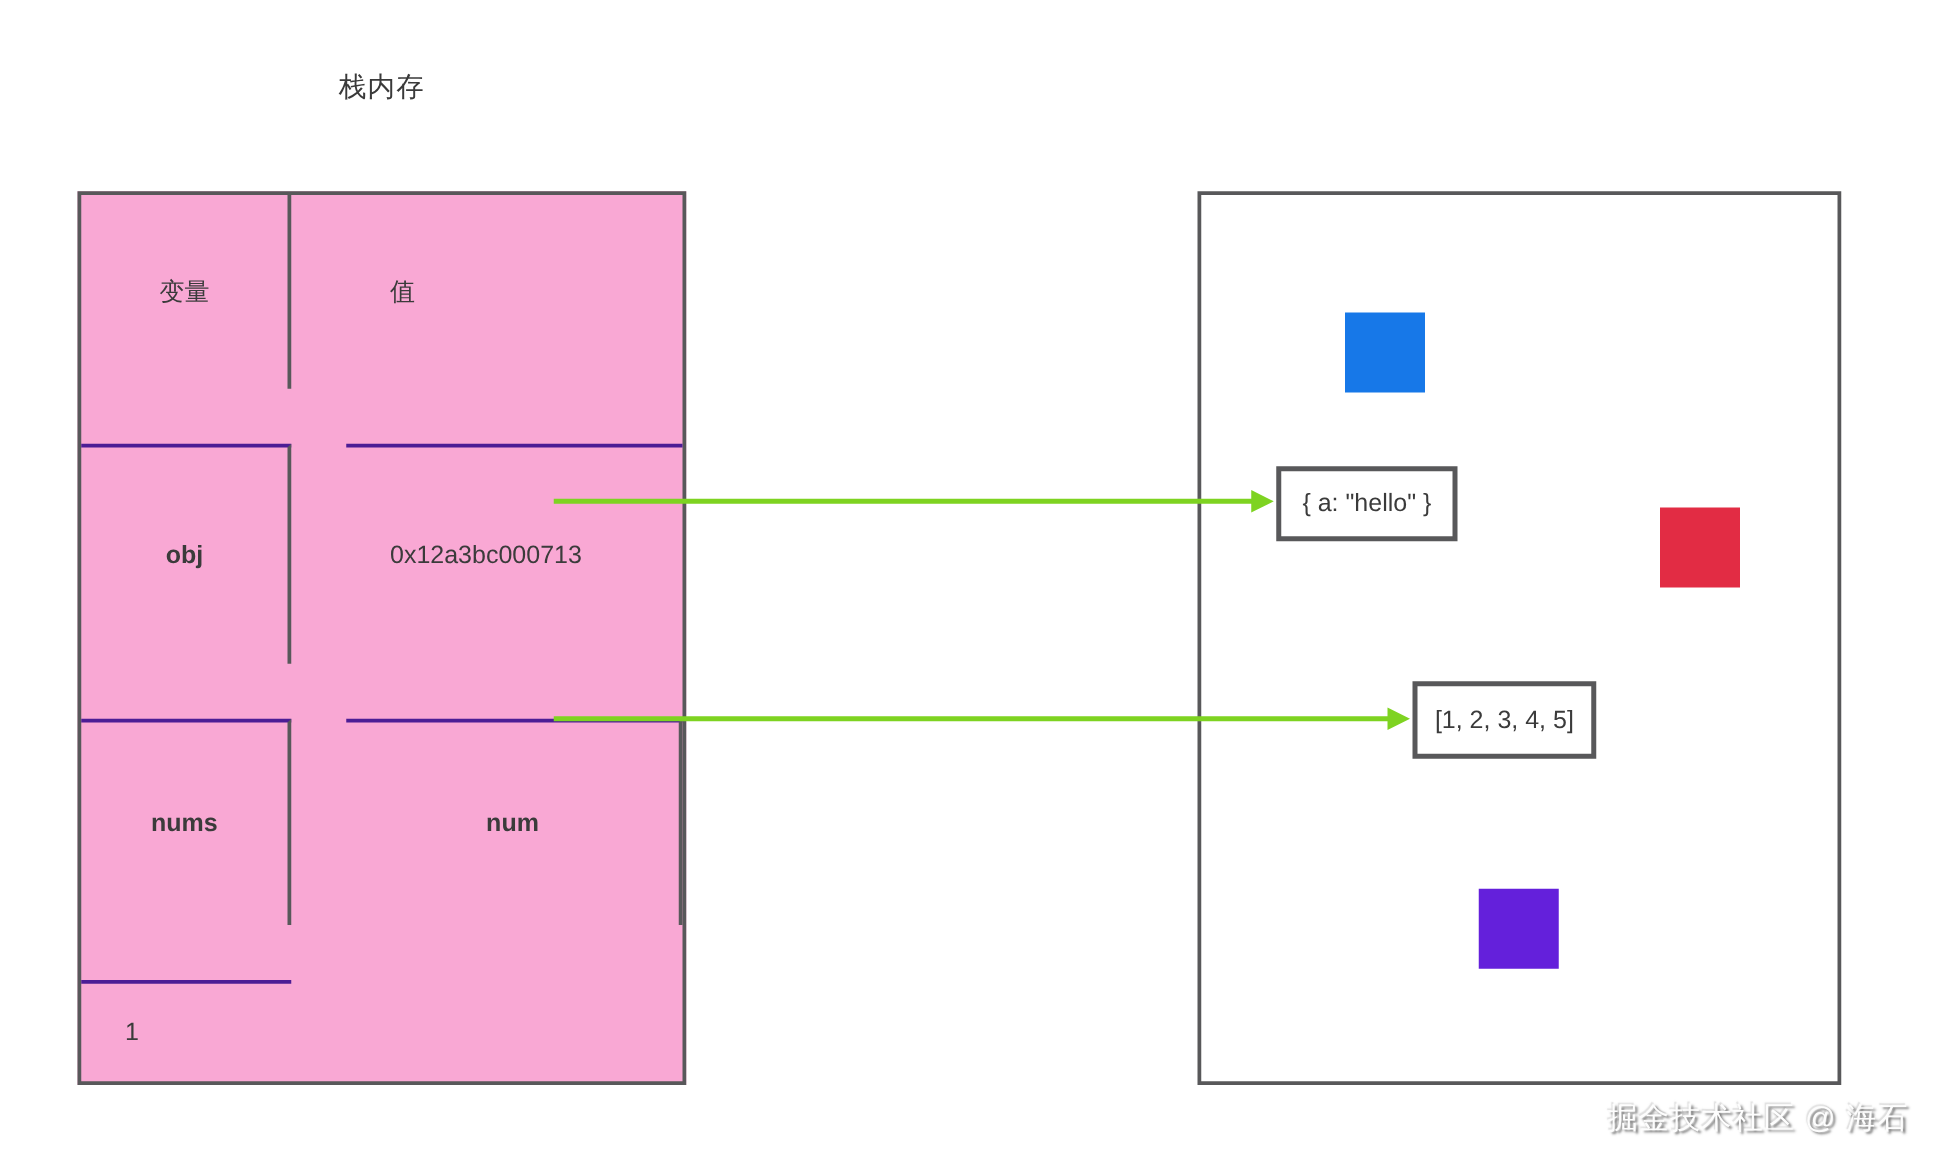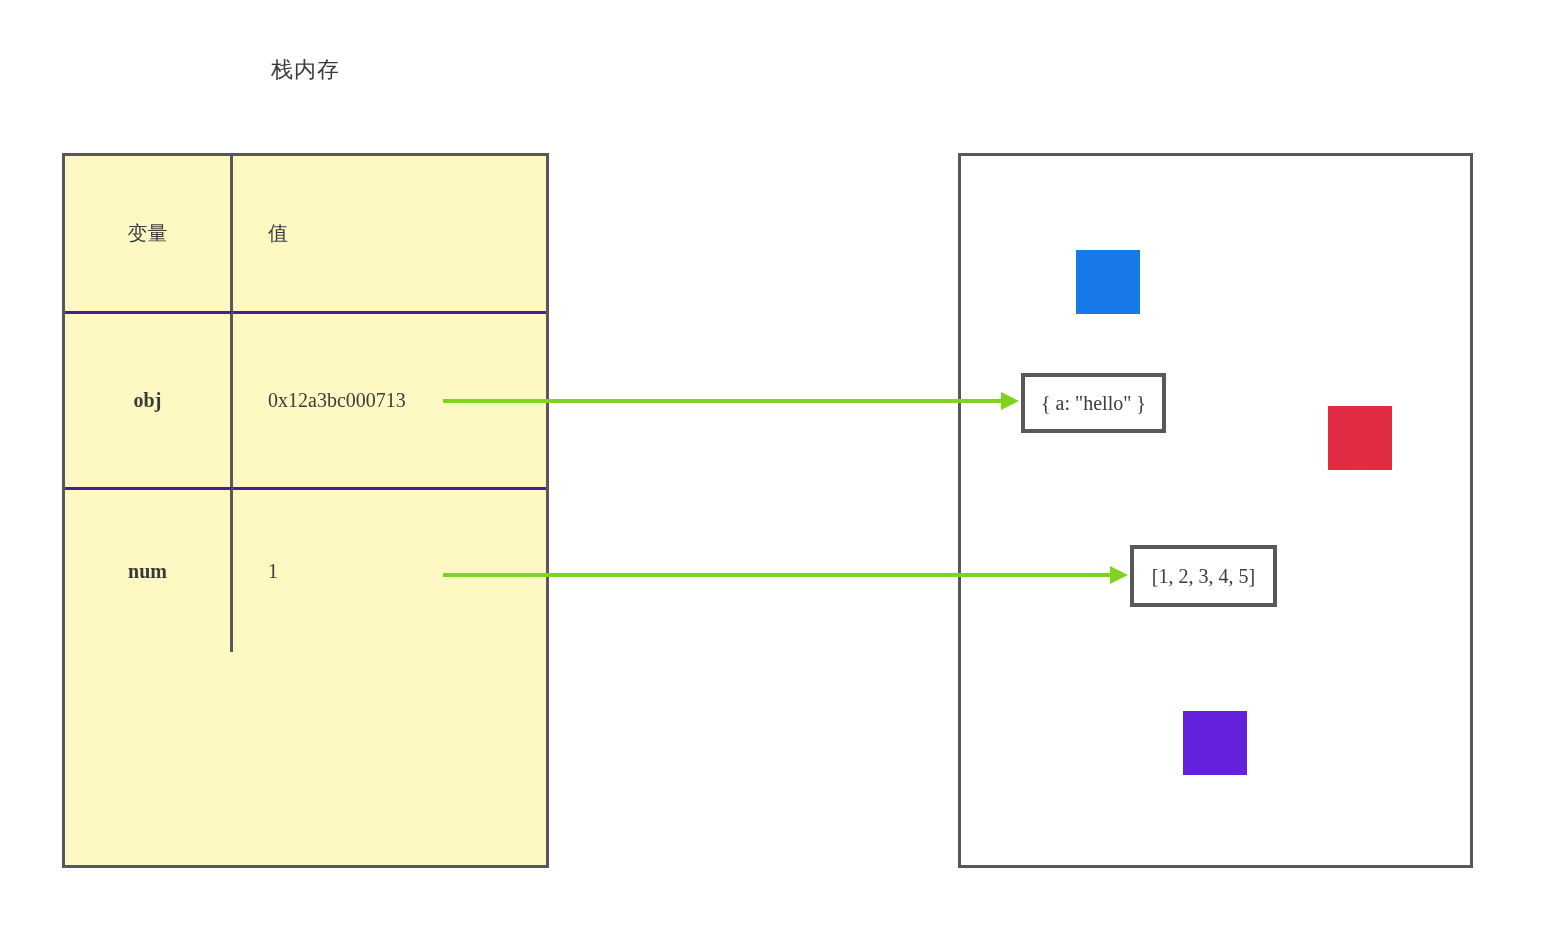--- a/index.html
+++ b/index.html
@@ -7,21 +7,20 @@
   body {
     font-family: "Liberation Sans", "DejaVu Sans", sans-serif;
     color: #333;
   }
   .canvas {
     position: relative;
     width: 1551px;
     height: 930px;
     background: #ffffff;
     overflow: hidden;
-    font-family: Liberation Serif, serif;
   }
 
   
   .title {
     position: absolute;
     top: 55px;
     font-size: 22px;
     color: #3a3a3a;
     text-align: center;
     letter-spacing: 1px;
@@ -33,21 +32,22 @@
   .stack-table {
     position: absolute;
     left: 62px;
     top: 153px;
     width: 487px;
     height: 715px;
     border: 3px solid #58585A;
     display: grid;
     grid-template-columns: 168px 1fr;
     grid-template-rows: 155px 176px 165px 1fr;
-    background: #fef9c3;
+    background: #f9a8d4;
+    gap: 44px;
   }
   .cell {
     display: flex;
     align-items: center;
     font-size: 20px;
     color: #3b3b3b;
   }
   .col-var { justify-content: center; border-right: 3px solid #58585A; }
   .col-val { justify-content: flex-start; padding-left: 35px; }
   .row-line { border-top: 3px solid #4c1d95; }
@@ -125,20 +125,21 @@
   <div class="title stack-title">栈内存</div>
 
   <div class="stack-table" style="border-color: rgb(88, 88, 90);">
 
     <div class="cell col-var">变量</div>
     <div class="cell col-val">值</div>
 
     <div class="cell col-var row-line var-name">obj</div>
     <div class="cell col-val row-line">0x12a3bc000713</div>
 
+    <div class="cell col-var row-line var-name">nums</div>
 
     <div class="cell col-var row-line var-name">num</div>
     <div class="cell col-val row-line">1</div>
   </div>
 
   <div class="heap-box" style="border-color: rgb(88, 88, 90);">
 
     <div class="heap-square sq-blue" style="background: rgb(23, 120, 232);"></div>
 
     <div class="obj-box obj-box-hello" style="border-color: rgb(88, 88, 90);">
@@ -154,14 +155,15 @@
     <div class="heap-square sq-purple" style="background: rgb(100, 32, 219);"></div>
   </div>
 
   <div class="arrow arrow-obj" style="background: rgb(126, 211, 33);">
     <div class="head" style="border-left-color: rgb(126, 211, 33);"></div>
   </div>
   <div class="arrow arrow-nums" style="background: rgb(126, 211, 33);">
     <div class="head" style="border-left-color: rgb(126, 211, 33);"></div>
   </div>
 
+  <div class="watermark">掘金技术社区 @ 海石</div>
 
 </div>
 
 </body></html>

